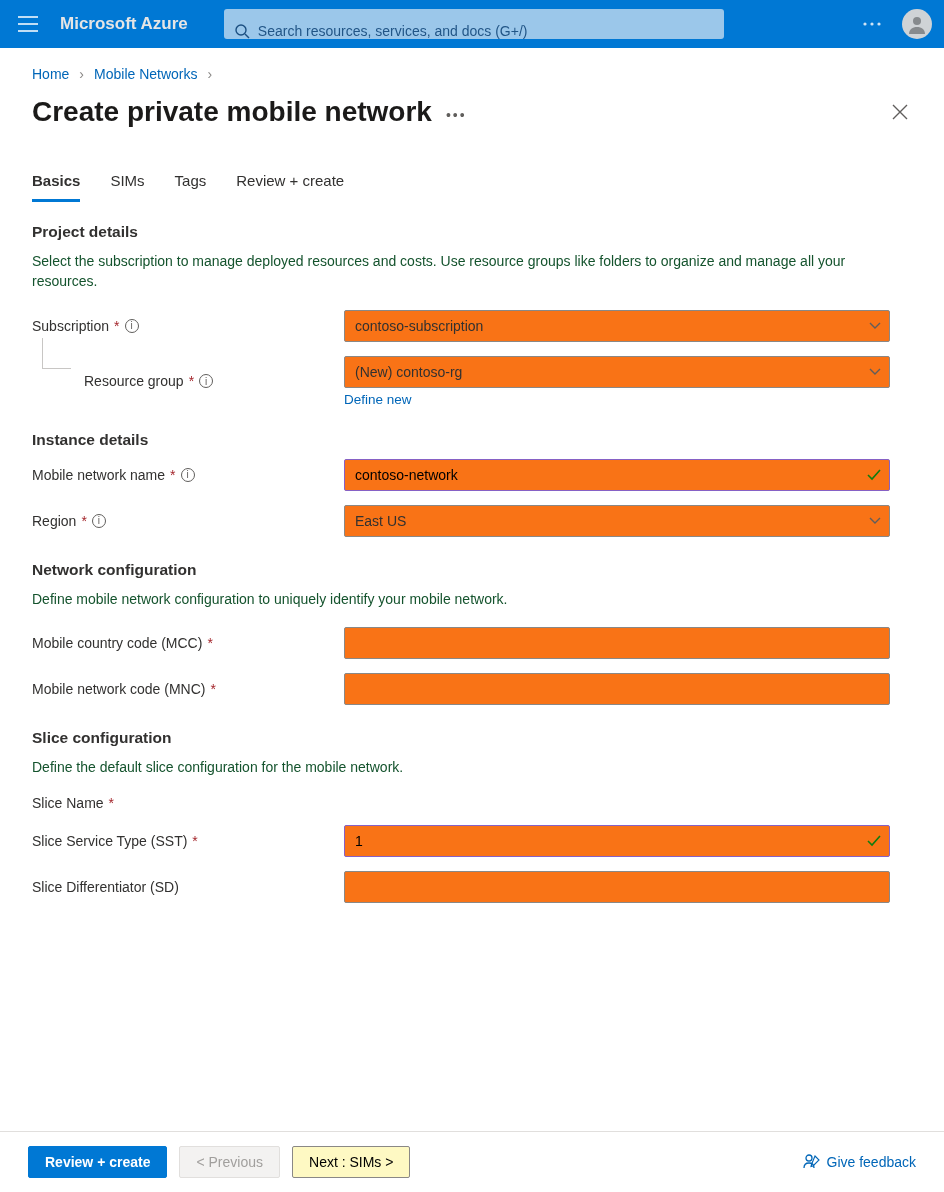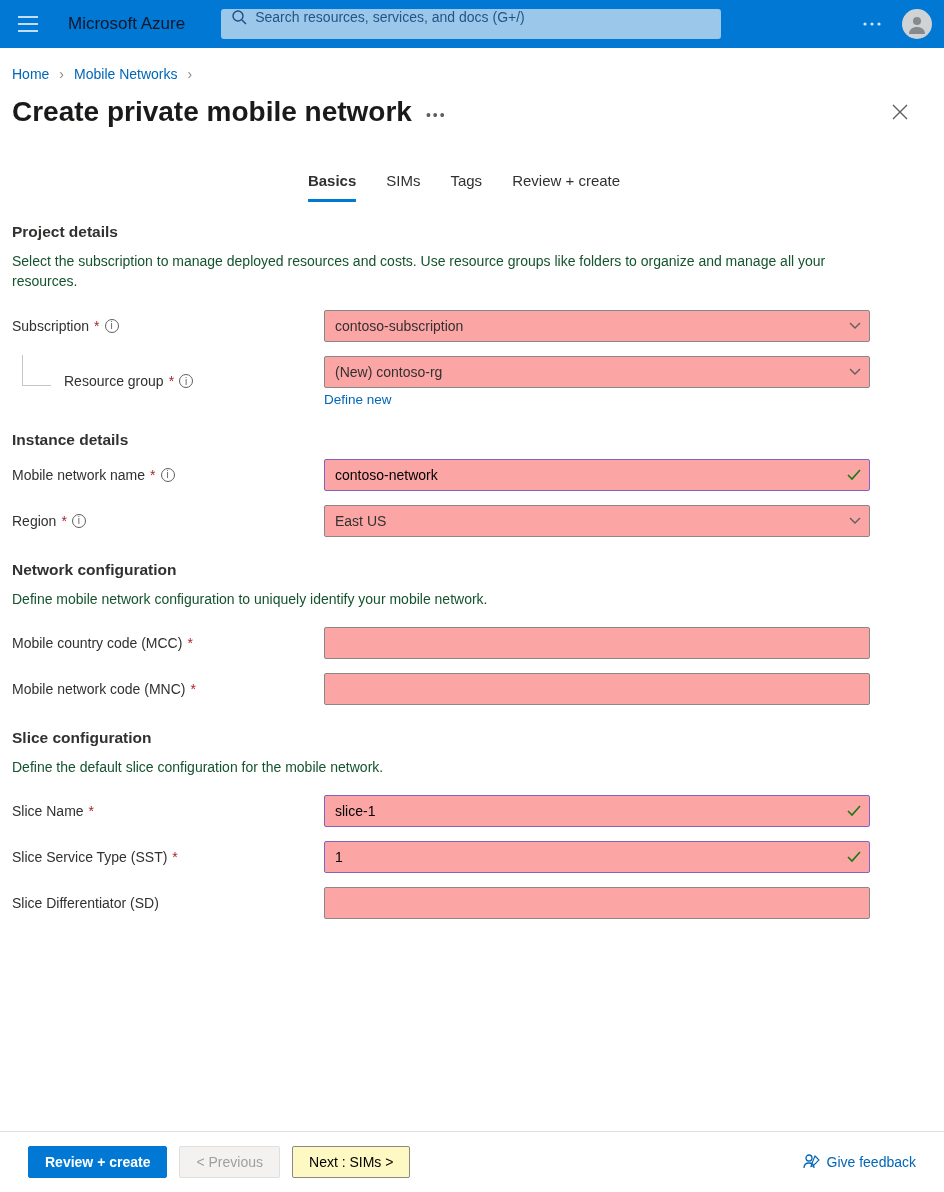--- a/index.html
+++ b/index.html
@@ -24,33 +24,33 @@
     gap: 8px;
     color: #fff;
   }
   .hamburger {
     width: 40px; height: 40px;
     display: flex; align-items: center; justify-content: center;
     cursor: pointer;
   }
   .brand {
     font-size: 17px;
-    font-weight: 400;
-    color: #0f172a;
-    margin-left: 12px;
+    font-weight: 700;
+    color: #e5e5e5;
+    margin-left: 4px;
     margin-right: 28px;
     white-space: nowrap;
   }
   .search-wrap {
     flex: 0 0 500px;
     background: #9bc7ea;
     border-radius: 3px;
     height: 30px;
     display: flex;
-    align-items: flex-start;
+    align-items: flex-end;
     padding: 0 10px;
     gap: 8px;
     color: #194e80;
   }
   .search-wrap input {
     flex: 1;
     background: transparent;
     border: none;
     outline: none;
     font-size: 14px;
@@ -67,21 +67,21 @@
   .avatar {
     width: 30px; height: 30px;
     border-radius: 50%;
     background: #cfd3d6;
     display: flex; align-items: center; justify-content: center;
     cursor: pointer;
   }
 
   
   .content {
-    padding: 18px 28px 0 12px;
+    padding: 18px 28px 0 32px;
   }
   .breadcrumbs {
     display: flex;
     align-items: center;
     gap: 10px;
     font-size: 14px;
     margin-bottom: 14px;
   }
   .breadcrumbs a { color: #0066b8; text-decoration: none; cursor: pointer; }
   .crumb-sep { color: #8a8886; }
@@ -105,21 +105,20 @@
     cursor: pointer;
     padding: 4px 8px;
   }
 
   
   .tabs {
     display: flex;
     gap: 30px;
     border-bottom: 1px solid transparent;
     margin-bottom: 20px;
-    justify-content: center;
   }
   .tab {
     padding: 6px 0 10px 0;
     font-size: 15px;
     color: #323130;
     cursor: pointer;
     border-bottom: 3px solid transparent;
   }
   .tab.active {
     font-weight: 600;
@@ -136,21 +135,20 @@
   .section p.desc {
     font-size: 14px;
     color: #14532d;
     max-width: 820px;
     margin-bottom: 18px;
     line-height: 1.45;
   }
 
   .field-row {
     display: flex;
-    align-items: center;
     margin-bottom: 14px;
   }
   .field-row.indent .label-col { padding-left: 52px; position: relative; }
   .field-row.indent .label-col::before {
     content:"";
     position:absolute;
     left: 10px; top: -18px;
     width: 28px; height: 30px;
     border-left: 1px solid #c8c6c4;
     border-bottom: 1px solid #c8c6c4;
@@ -174,21 +172,21 @@
     cursor: pointer;
   }
   .input-col { flex: 1; max-width: 546px; }
   .combo, .txt {
     width: 100%;
     height: 32px;
     border: 1px solid #8a8886;
     border-radius: 2px;
     padding: 0 30px 0 10px;
     font-size: 14px;
-    background: #fca5a5;
+    background: #f97316;
     position: relative;
     display: flex;
     align-items: center;
     cursor: pointer;
   }
   .combo .chev {
     position: absolute;
     right: 8px; top: 50%;
     transform: translateY(-50%);
     pointer-events: none;
@@ -427,30 +425,20 @@
   </div>
 
   <div class="section">
     <h3>Slice configuration</h3>
     <p class="desc">Define the default slice configuration for the mobile network.</p>
 
     <div class="field-row">
       <div class="label-col">
         <span>Slice Name</span>
         <span class="req">*</span>
-      </div>
-      <div class="input-col">
-        <div class="txt validated" style="position:relative;">
-          <input type="text" value="slice-1" style="">
-          <span class="valid-check">
-              <svg width="14" height="12" viewBox="0 0 14 12">
-                <path d="M1 6l4 4 8-9" stroke="#107c10" stroke-width="1.6" fill="none"></path>
-              </svg>
-            </span>
-        </div>
       </div>
     </div>
 
     <div class="field-row">
       <div class="label-col">
         <span>Slice Service Type (SST)</span>
         <span class="req">*</span>
       </div>
       <div class="input-col">
         <div class="txt validated" style="position:relative;">

